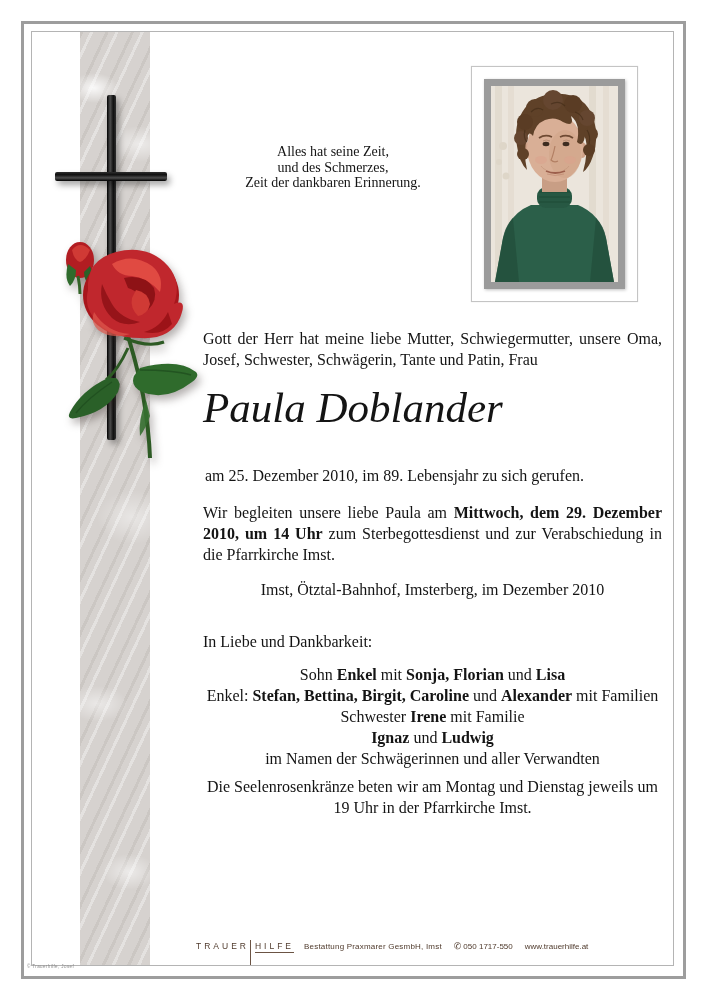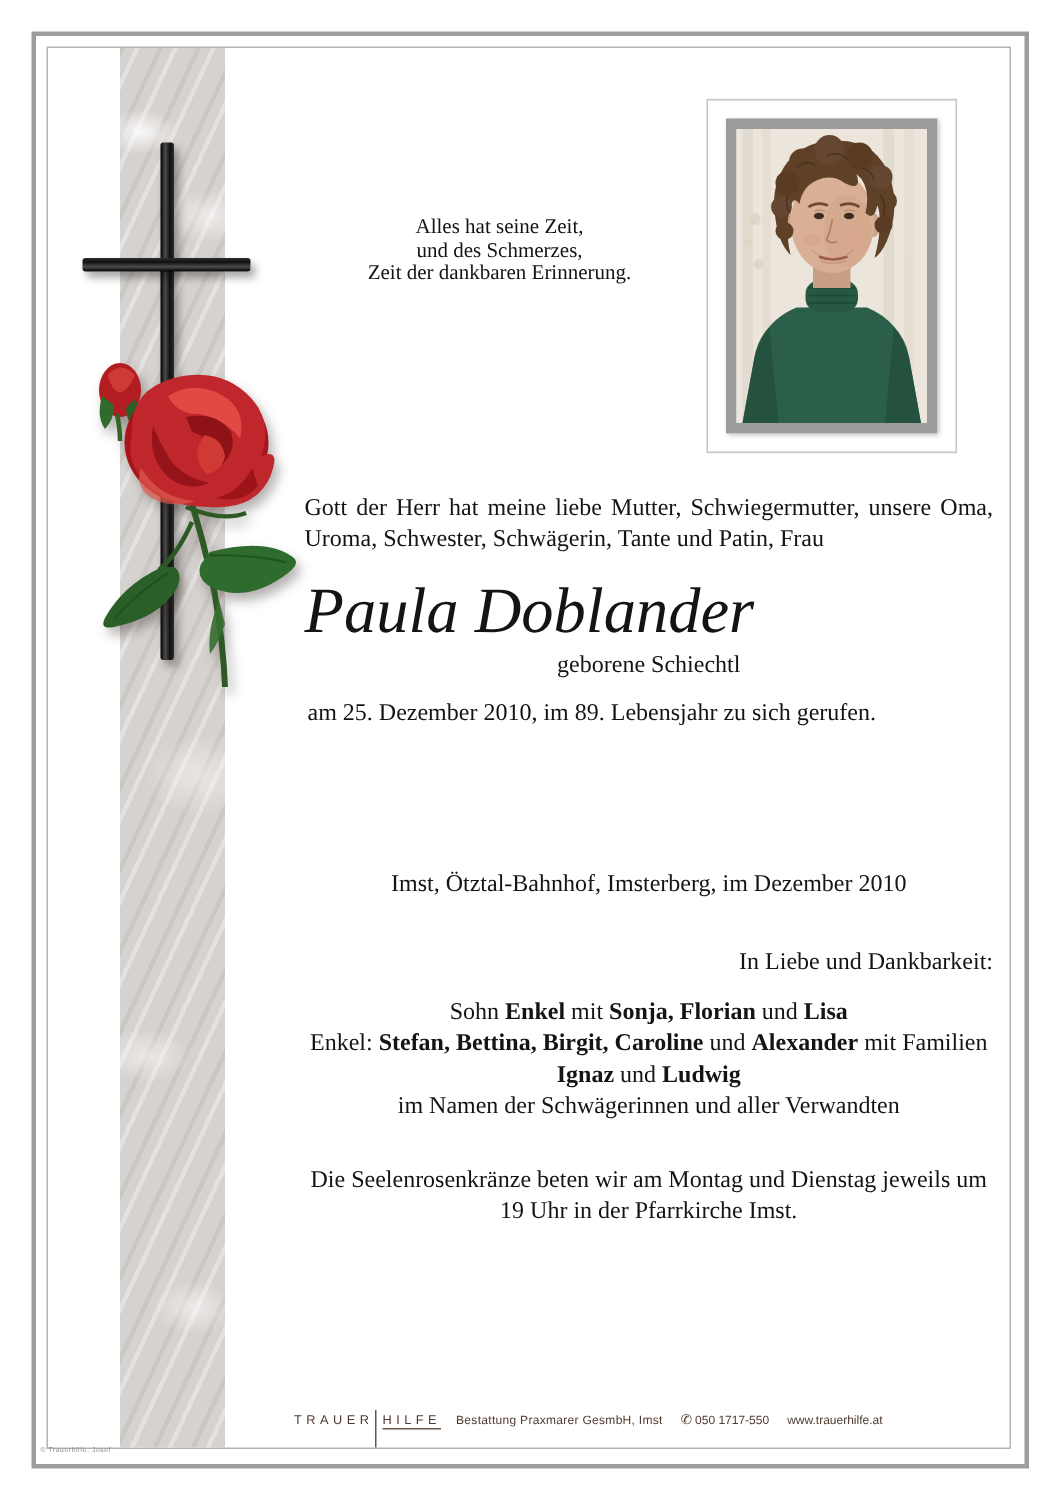--- a/index.html
+++ b/index.html
@@ -38,21 +38,21 @@
   
   .txt{position:absolute;font-size:16px;line-height:21px;}
   .poem{left:202px;top:144px;width:262px;text-align:center;font-size:14px;line-height:15.6px;font-family:Liberation Serif, serif;}
   .intro{left:203px;top:328px;width:459px;text-align:justify;}
   .deceased{left:203px;top:384px;width:459px;
             font-style:italic;font-size:43px;line-height:48px;}
   .maiden{left:203px;top:433px;width:459px;text-align:center;}
   .death-line{left:205px;top:465px;width:459px;}
   .service{left:203px;top:502px;width:459px;text-align:justify;hyphens:manual;}
   .dateline{left:203px;top:579px;width:459px;text-align:center;}
-  .gratitude{left:203px;top:631px;width:459px;text-align:right;}
+  .gratitude{left:203px;top:631px;width:459px;text-align:left;}
   .family{left:203px;top:664px;width:459px;text-align:center;}
   .family div{white-space:nowrap;}
   .rosary{left:203px;top:776px;width:459px;text-align:center;}
   b{font-weight:bold;}
   
   .footer{position:absolute;left:196px;top:941px;font-family:"Liberation Sans", sans-serif;
           font-size:8px;color:#4f3a2c;white-space:nowrap;}
   .brand{letter-spacing:3px;font-size:8.5px;}
   .brand-divider{display:inline-block;width:1px;height:25px;background:#6b5444;
                  vertical-align:top;margin:0 4px 0 1px;position:relative;top:-1px;}
@@ -163,35 +163,36 @@
       </svg>
     </div>
   </div>
 
   <div class="txt poem">
       <div>Alles hat seine Zeit,</div>
       <div>und des Schmerzes,</div>
       <div>Zeit der dankbaren Erinnerung.</div>
     </div>
 
-  <div class="txt intro"><span>Gott der Herr hat meine liebe Mutter, Schwiegermutter, unsere Oma, Uroma, Schwester, Schwägerin, Tante und Patin, Frau</span></div>
+  <div class="txt intro"><span>Gott der Herr hat meine liebe Mutter, Schwiegermutter, unsere Oma, Josef, Schwester, Schwägerin, Tante und Patin, Frau</span></div>
 
   <div class="txt deceased">Paula Doblander</div>
-  <div class="txt maiden">geborene Schiechtl</div>
 
   <div class="txt death-line">am 25. Dezember 2010, im 89. Lebensjahr zu sich gerufen.</div>
 
+  <div class="txt service"><span>Wir begleiten unsere liebe Paula am </span><b>Mittwoch, dem 29. Dezember 2010, um 14 Uhr</b><span> zum Sterbegottesdienst und zur Verabschiedung in die Pfarr­kirche Imst.</span></div>
 
   <div class="txt dateline">Imst, Ötztal-Bahnhof, Imsterberg, im Dezember 2010</div>
 
   <div class="txt gratitude">In Liebe und Dankbarkeit:</div>
 
   <div class="txt family">
       <div><span>Sohn </span><b>Enkel</b><span> mit </span><b>Sonja, Florian</b><span> und </span><b>Lisa</b></div>
       <div><span>Enkel: </span><b>Stefan, Bettina, Birgit, Caroline</b><span> und </span><b>Alexander</b><span> mit Familien</span></div>
+      <div><span>Schwester </span><b>Irene</b><span> mit Familie</span></div>
       <div><b>Ignaz</b><span> und </span><b>Ludwig</b></div>
       <div><span>im Namen der Schwägerinnen und aller Verwandten</span></div>
     </div>
 
   <div class="txt rosary">Die Seelenrosenkränze beten wir am Montag und Dienstag jeweils um 19 Uhr in der Pfarrkirche Imst.</div>
 
   <div class="footer">
     <span class="brand"><span>TRAUER</span><span class="brand-divider"></span><span class="brand-hilfe">HILFE</span></span><span class="company">Bestattung Praxmarer GesmbH, Imst</span><span class="phone"><span class="phone-glyph">✆</span><span>050 1717-550</span></span><span class="website">www.trauerhilfe.at</span>
   </div>
 

